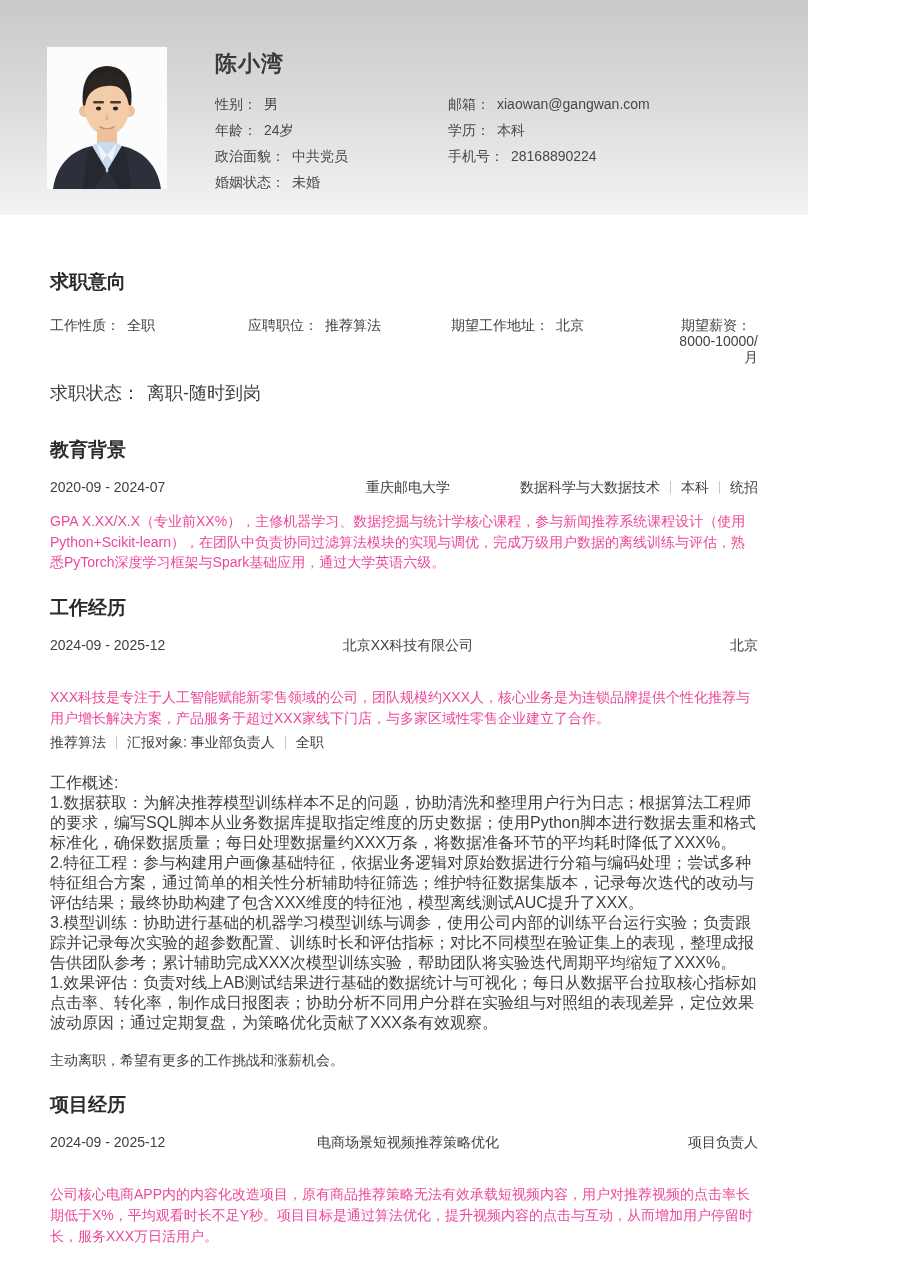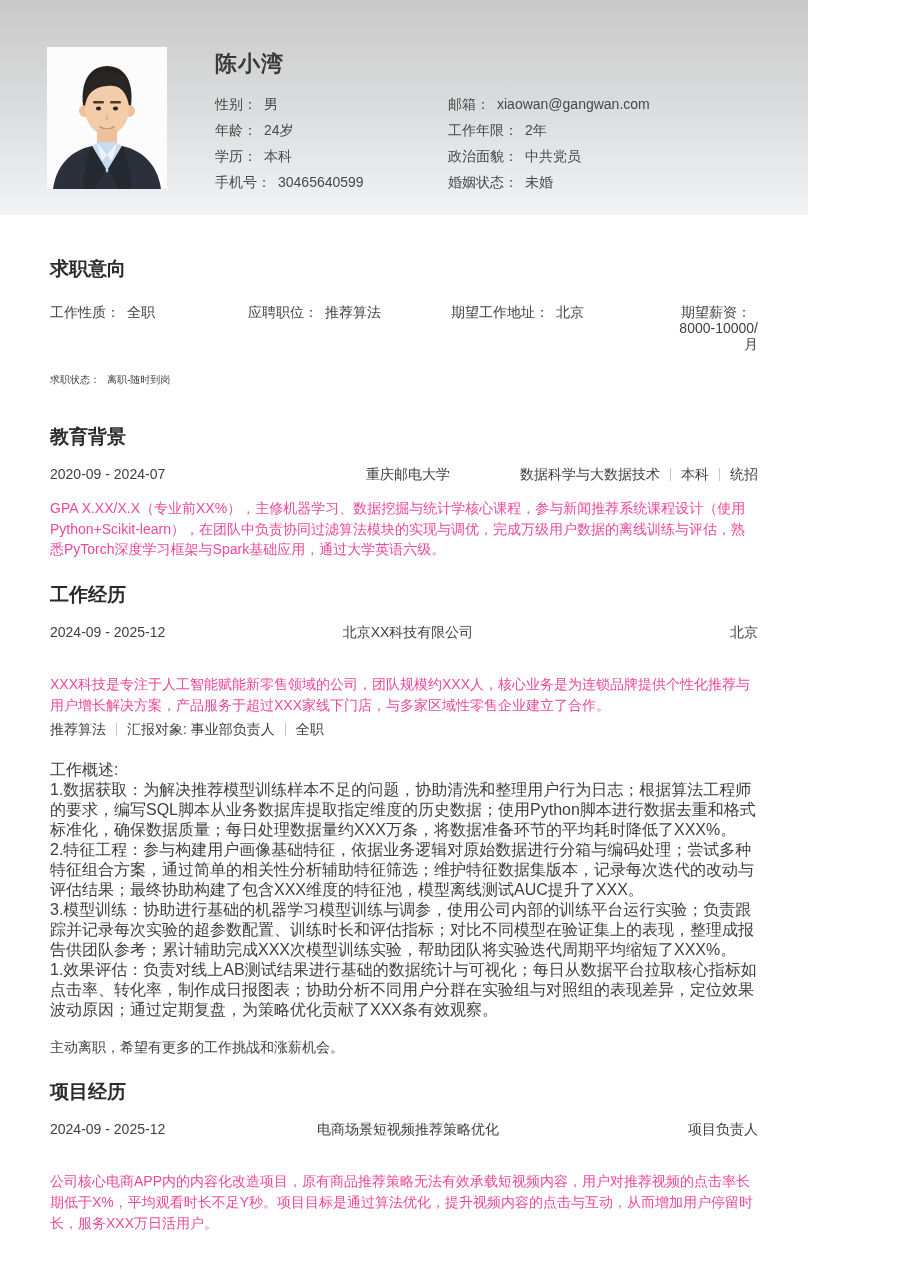--- a/index.html
+++ b/index.html
@@ -24,32 +24,32 @@
   .info-grid {
     margin-top:16px;
     display:grid; grid-template-columns:233px 1fr; grid-auto-rows:26px;
     font-size:14px; color:#484848; align-items:center;
   }
   .info-item .lbl { margin-right:7px; }
 
   
   .body { padding:0 50px; }
   .sec-title { margin:0; font-size:19px; line-height:22px; font-weight:bold; color:#2b2b2b; }
-  .mt-sec1 { margin-top:43px; }
+  .mt-sec1 { margin-top:56px; }
   .mt-sec  { margin-top:38px; }
   .mt-sec2 { margin-top:24px; }
   .mt-sec3 { margin-top:24px; }
 
   .intent-grid {
     margin-top:24px; font-size:14px; line-height:16px;
     display:grid; grid-template-columns:198px 203px 224px 1fr;
   }
   .intent-grid .field:last-child { text-align:right; }
   .field .lbl { margin-right:7px; }
-  .intent-row2 { margin-top:20px; font-size:10px; line-height:16px; }
+  .intent-row2 { margin-top:20px; font-size:18px; line-height:16px; }
 
   .meta-row {
     margin-top:18px; position:relative; font-size:14px; line-height:16px;
     display:flex; justify-content:space-between; align-items:flex-start;
   }
   .meta-center { position:absolute; left:8px; right:0; text-align:center; }
   .sep {
     display:inline-block; width:1px; height:13px; background:#c7c7c7;
     margin:0 10px; vertical-align:-2px;
   }
@@ -101,24 +101,23 @@
         <path d="M45,99 L59,122 L48,142 L36,142 C38,118 40,106 45,99 Z" fill="#232831"></path>
         <path d="M75,99 L61,122 L72,142 L84,142 C82,118 80,106 75,99 Z" fill="#232831"></path>
       </svg>
     </div>
     <div class="hero-right">
       <h1 class="name">陈小湾</h1>
       <div class="info-grid">
         <div class="info-item"><span class="lbl">性别：</span><span class="val">男</span></div>
         <div class="info-item"><span class="lbl">邮箱：</span><span class="val">xiaowan@gangwan.com</span></div>
         <div class="info-item"><span class="lbl">年龄：</span><span class="val">24岁</span></div>
-        <div class="info-item"><span class="lbl">工作年限：</span><span class="val">2年</span></div>
         <div class="info-item"><span class="lbl">学历：</span><span class="val">本科</span></div>
         <div class="info-item"><span class="lbl">政治面貌：</span><span class="val">中共党员</span></div>
-        <div class="info-item"><span class="lbl">手机号：</span><span class="val">30465640599</span></div>
+        <div class="info-item"><span class="lbl">手机号：</span><span class="val">28168890224</span></div>
         <div class="info-item"><span class="lbl">婚姻状态：</span><span class="val">未婚</span></div>
       </div>
     </div>
   </div>
 
   <div class="body">
 
     <section>
       <h2 class="sec-title mt-sec1">求职意向</h2>
       <div class="intent-grid">

